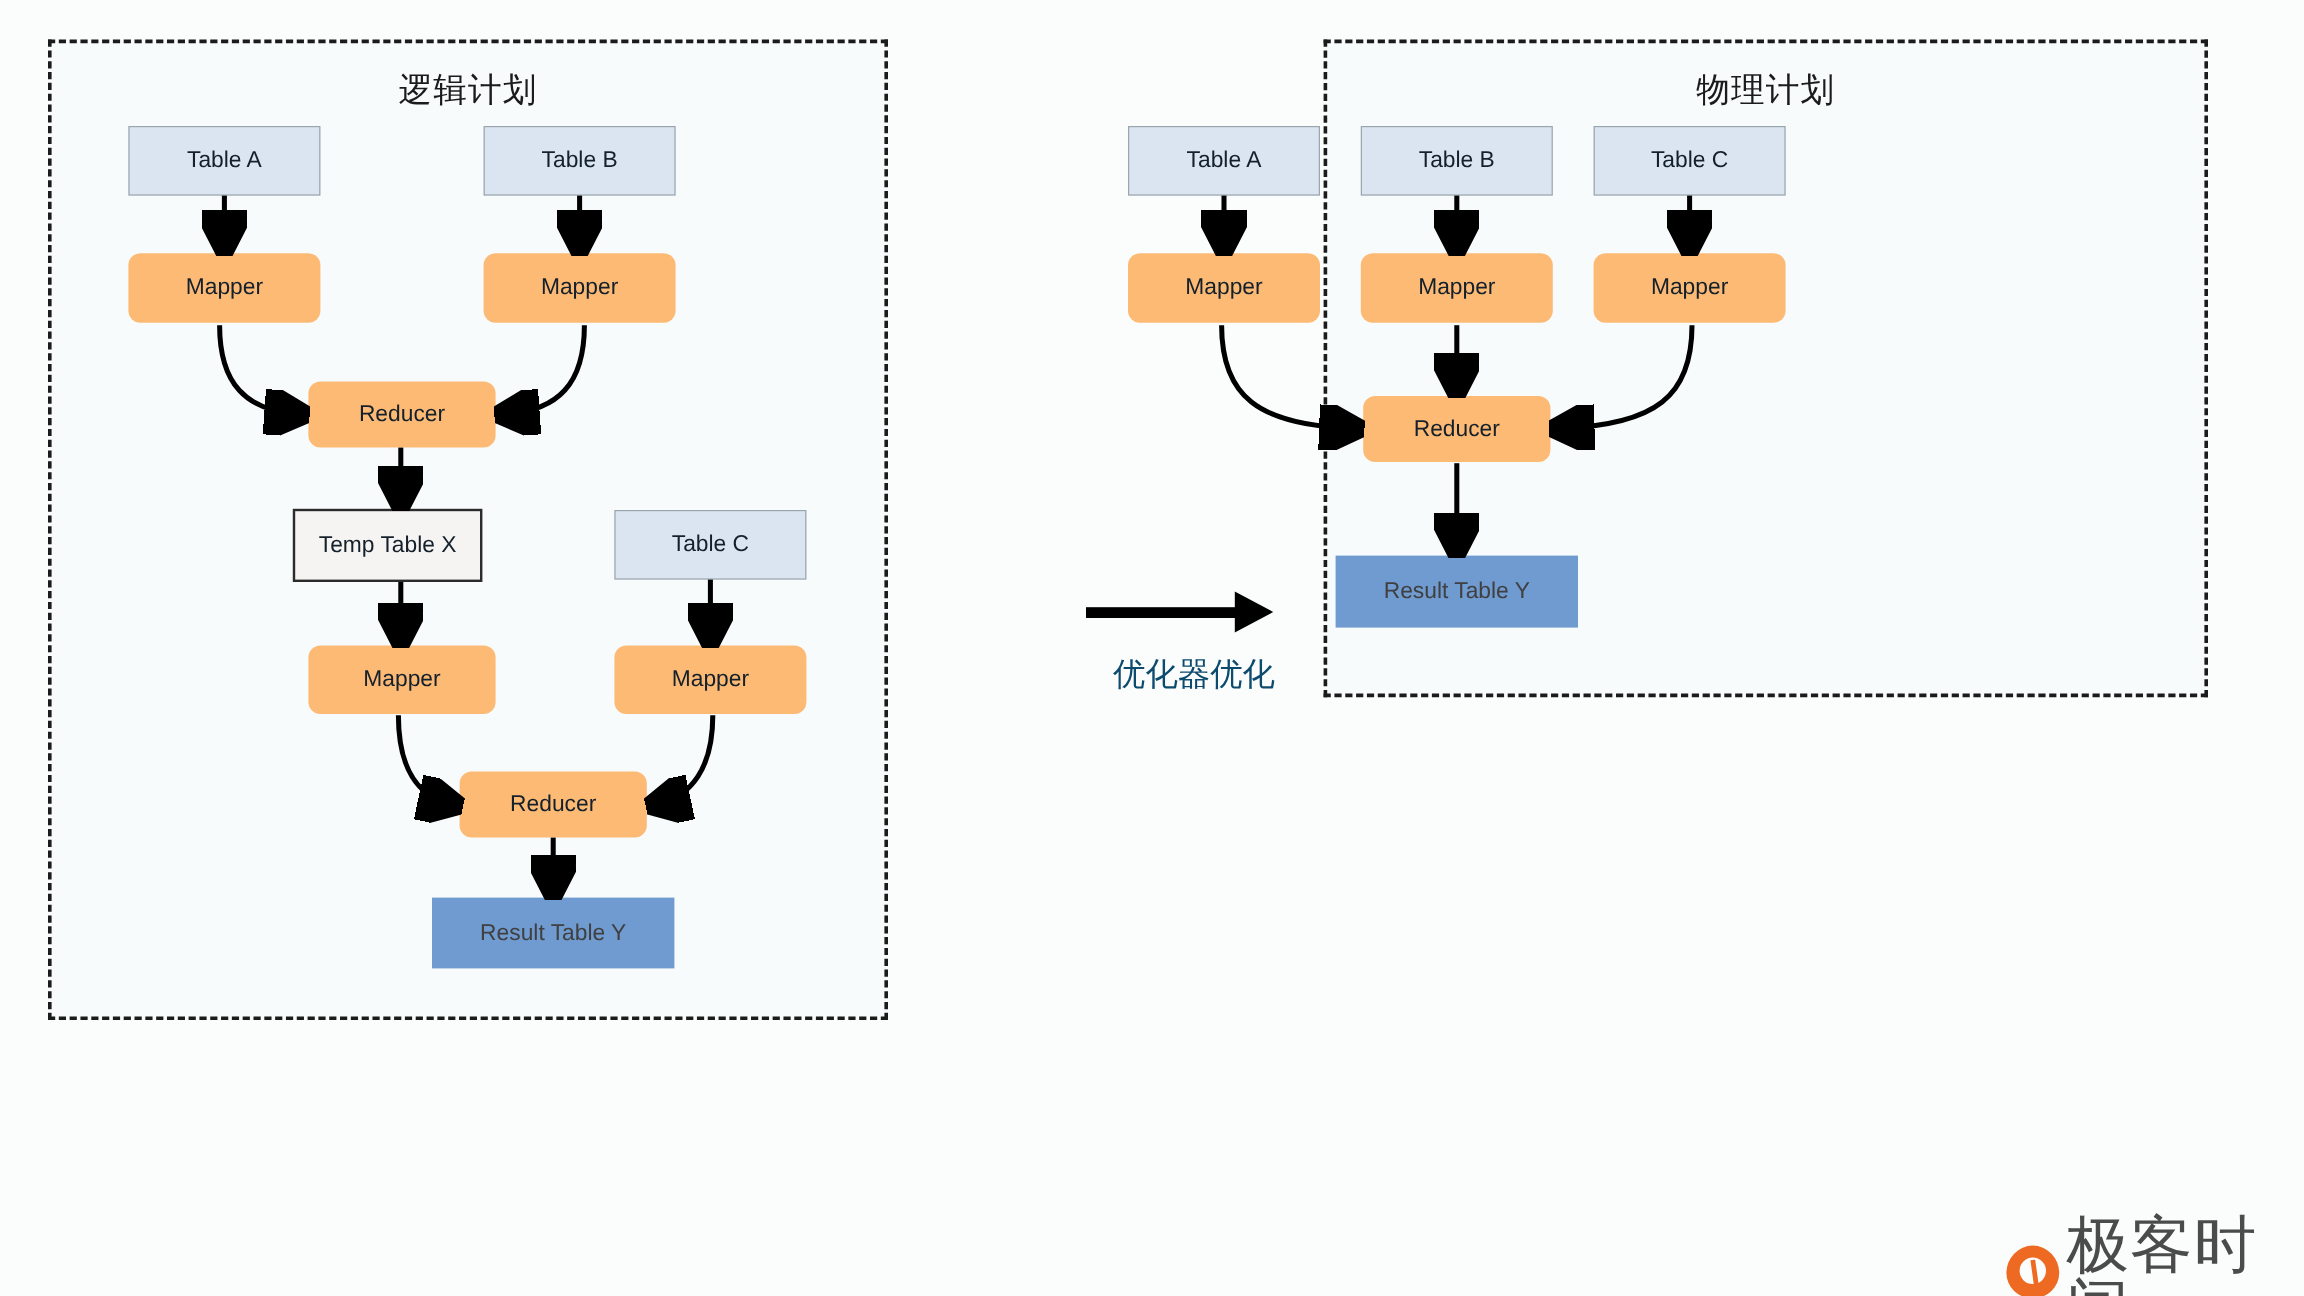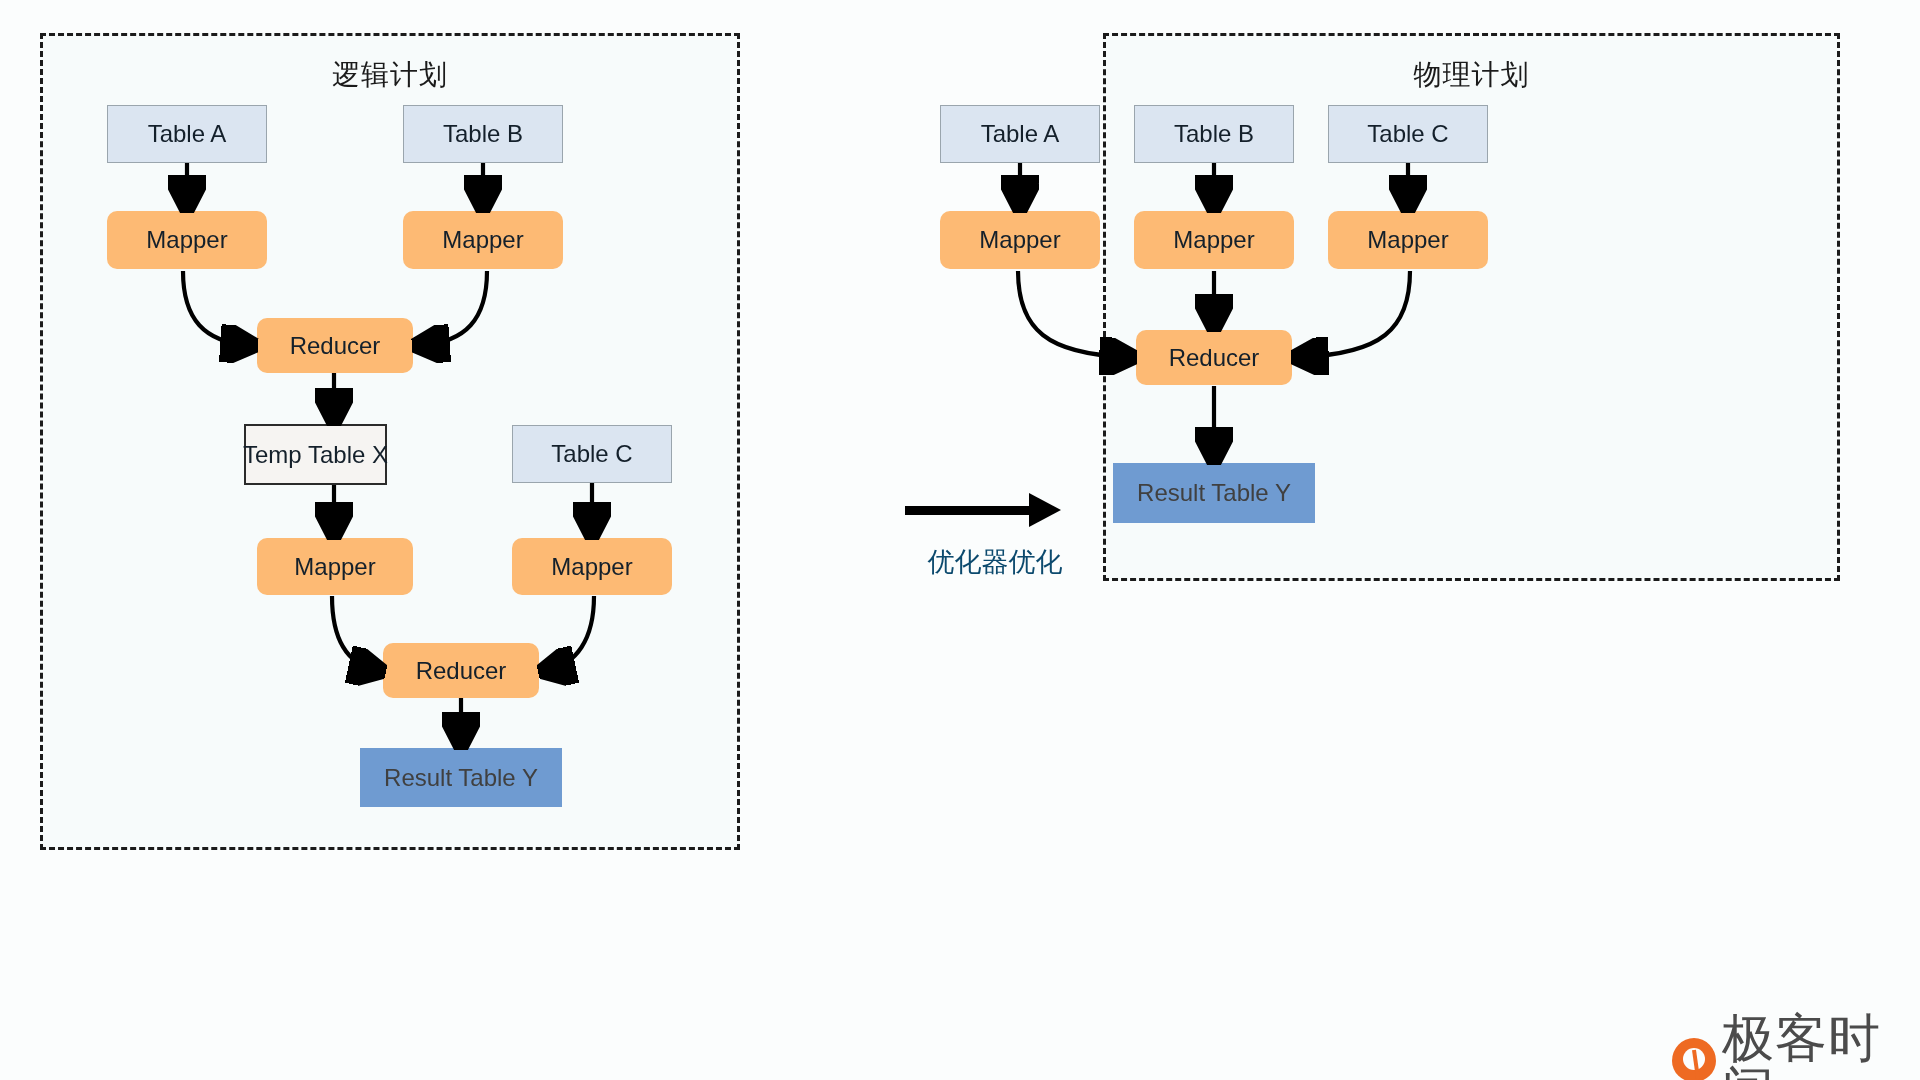--- a/index.html
+++ b/index.html
@@ -44,21 +44,21 @@
   #panel-logical  .panel-title { top: 20px; }
   #panel-physical .panel-title { top: 20px; }
 
   
   .node {
     position: absolute;
     box-sizing: border-box;
     display: flex;
     align-items: center;
     justify-content: center;
-    font-size: 24px;
+    font-size: 19px;
     color: #14202b;
     white-space: nowrap;
   }
 
   
   .node.table {
     background: #dbe5f1;
     border: 1.5px solid #9aa5ad;
     border-radius: 0;
   }
@@ -202,21 +202,21 @@
   </div>
 
   <div class="node stage" style="left:403px;  top:211px; width:160px; height:58px;">
     <span>Mapper</span>
   </div>
 
   <div class="node stage" style="left:257px;  top:318px; width:156px; height:55px;">
     <span>Reducer</span>
   </div>
 
-  <div class="node temp" style="left:244px;  top:424px; width:143px; height:61px;">
+  <div class="node temp" style="left:244px;  top:424px; width:158px; height:61px;">
     <span>Temp Table X</span>
   </div>
 
   <div class="node table" style="left:512px;  top:425px; width:160px; height:58px;">
     <span>Table C</span>
   </div>
 
   <div class="node stage" style="left:257px;  top:538px; width:156px; height:57px;">
     <span>Mapper</span>
   </div>

